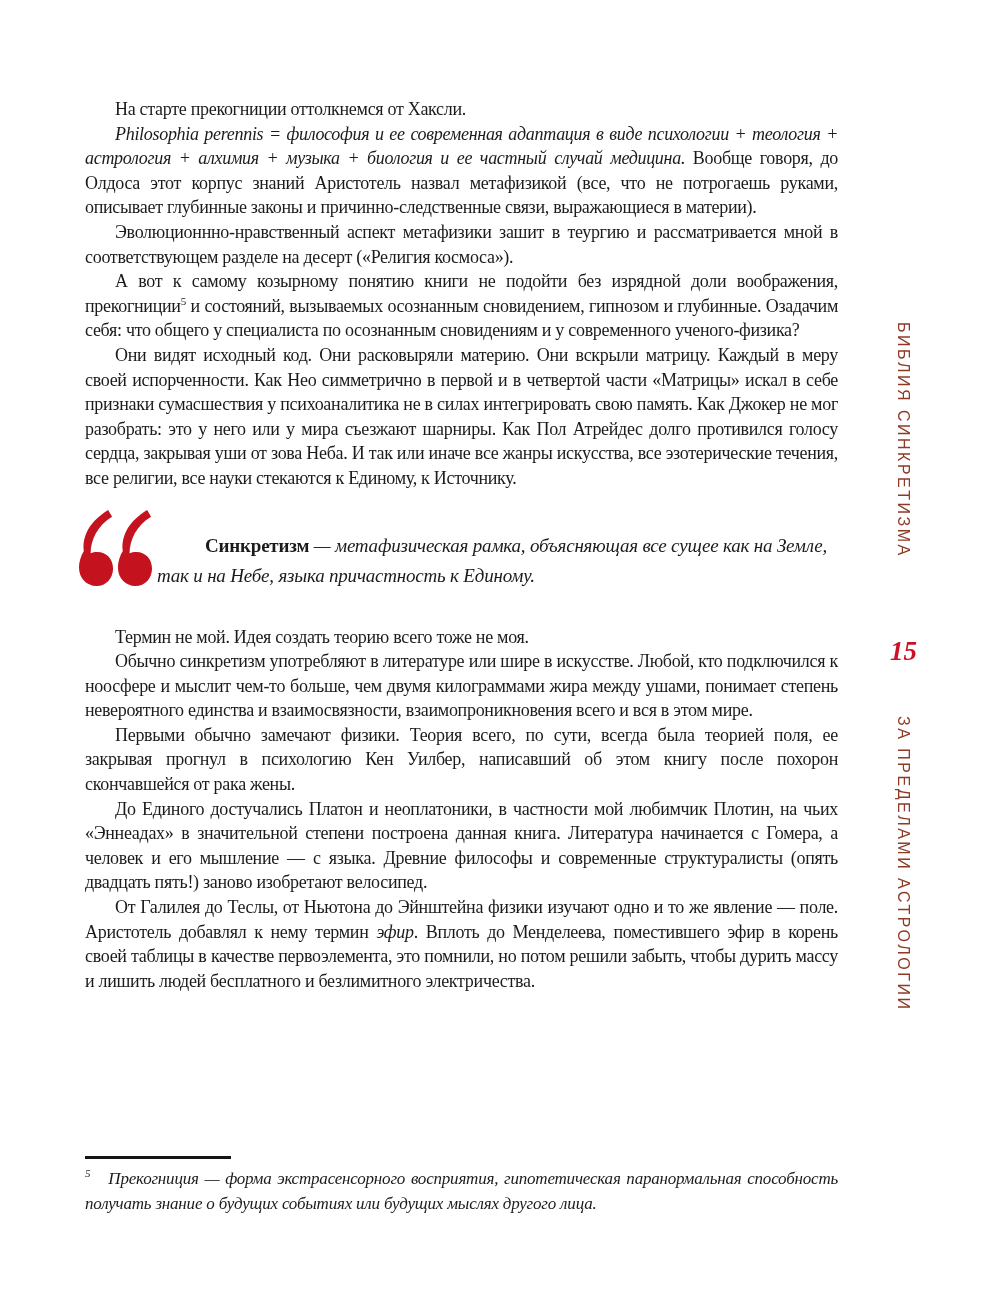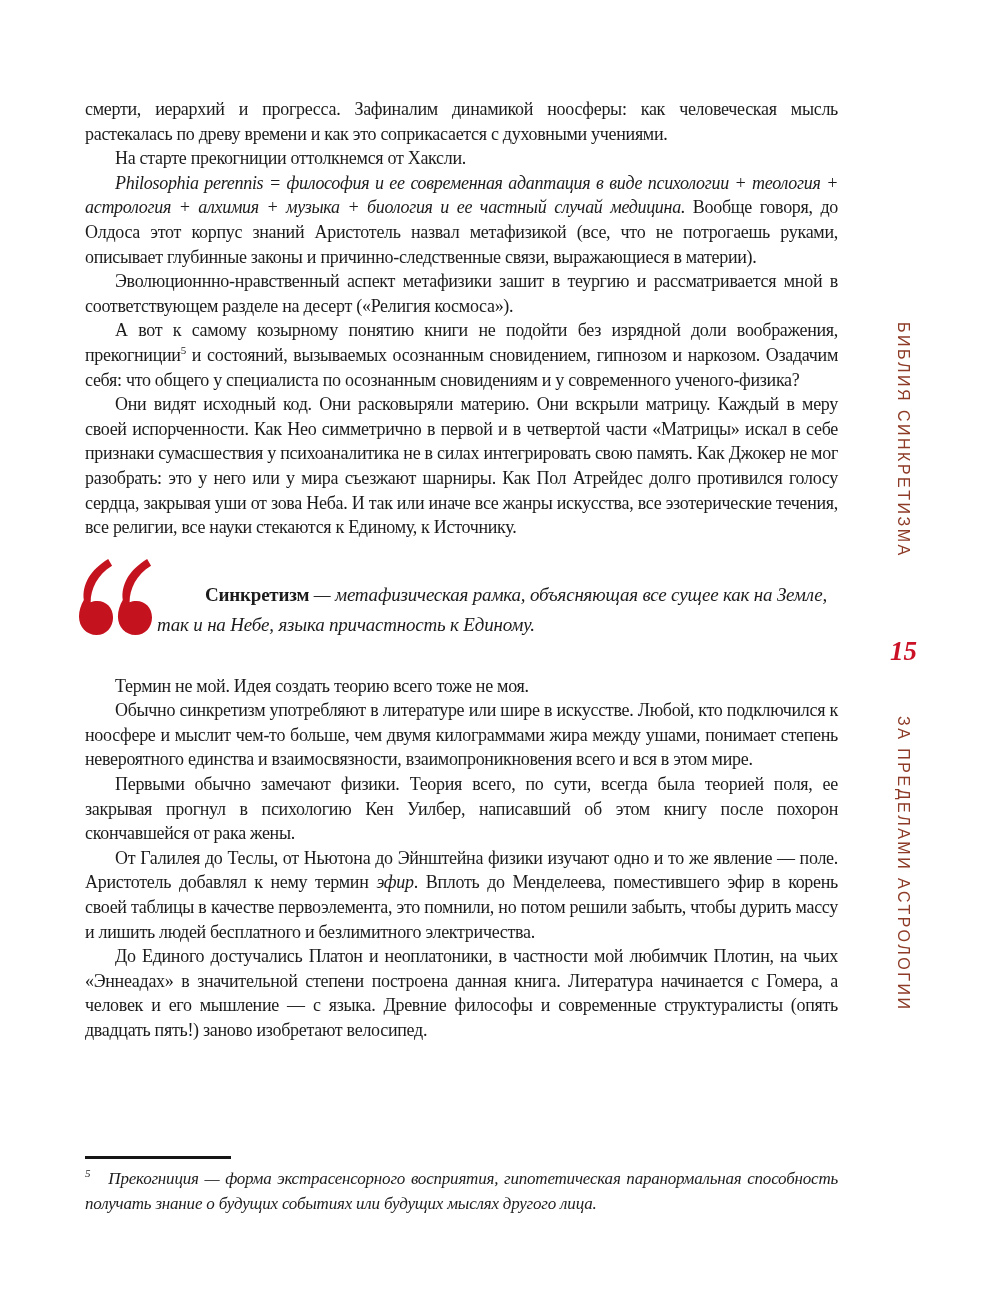--- a/index.html
+++ b/index.html
@@ -96,51 +96,50 @@
     color:#cb1126;
   }
 </style>
 </head>
 <body>
 
 <div class="page">
 
   <div class="body-col">
 
-    <p class="noindent">смерти, иерархий и прогресса. Зафиналим динамикой ноосферы: как человеческая мысль растекалась по древу времени и как это соприкасается с духовными учениями.</p>
 
     <p>На старте прекогниции оттолкнемся от Хаксли.</p>
 
     <p><span class="italic">Philosophia perennis = философия и ее современная адаптация в виде психологии + теология + астрология + алхимия + музыка + биология и ее частный случай медицина.</span><span> Вообще говоря, до Олдоса этот корпус знаний Аристотель назвал метафизикой (все, что не потрогаешь руками, описывает глубинные законы и причинно-следственные связи, выражающиеся в материи).</span></p>
 
     <p>Эволюционнно-нравственный аспект метафизики зашит в теургию и рассматривается мной в соответствующем разделе на десерт («Религия космоса»).</p>
 
-    <p><span>А вот к самому козырному понятию книги не подойти без изрядной доли воображения, прекогниции</span><sup class="fn-ref">5</sup><span> и состояний, вызываемых осознанным сновидением, гипнозом и наркозом. Озадачим себя: что общего у специалиста по осознанным сновидениям и у современного ученого-физика?</span></p>
+    <p><span>А вот к самому козырному понятию книги не подойти без изрядной доли воображения, прекогниции</span><sup class="fn-ref">5</sup><span> и состояний, вызываемых осознанным сновидением, гипнозом и глубинные. Озадачим себя: что общего у специалиста по осознанным сновидениям и у современного ученого-физика?</span></p>
 
     <p>Они видят исходный код. Они расковыряли материю. Они вскрыли матрицу. Каждый в меру своей испорченности. Как Нео симметрично в первой и в четвертой части «Матрицы» искал в себе признаки сумасшествия у психоаналитика не в силах интегрировать свою память. Как Джокер не мог разобрать: это у него или у мира съезжают шарниры. Как Пол Атрейдес долго противился голосу сердца, закрывая уши от зова Неба. И так или иначе все жанры искусства, все эзотерические течения, все религии, все науки стекаются к Единому, к Источнику.</p>
 
     <div class="quote-block">
       <svg class="quote-mark-svg" viewBox="0 0 76 80" xmlns="http://www.w3.org/2000/svg" aria-hidden="true">
         <g fill="#c5121f">
           <path d="M31,1 C13,12 4,27 6,43 C3,48 1,54 1,60 C1,71 9,79 19,79 C29,79 36,71 36,61 C36,51 29,44 20,44 C17,44 15,44.5 13,45.5 C13,32 20,17 35,8 Z"></path>
           <path d="M71,1 C53,12 44,27 46,43 C43,48 41,54 41,60 C41,71 49,79 59,79 C69,79 76,71 76,61 C76,51 69,44 60,44 C57,44 55,44.5 53,45.5 C53,32 60,17 75,8 Z"></path>
         </g>
       </svg>
       <div class="quote-text"><span class="bold">Синкретизм</span><span class="italic"> — метафизическая рамка, объясняющая все сущее как на Земле, так и на Небе, языка причастность к Единому.</span></div>
     </div>
 
     <p>Термин не мой. Идея создать теорию всего тоже не моя.</p>
 
     <p>Обычно синкретизм употребляют в литературе или шире в искусстве. Любой, кто подключился к ноосфере и мыслит чем-то больше, чем двумя килограммами жира между ушами, понимает степень невероятного единства и взаимосвязности, взаимопроникновения всего и вся в этом мире.</p>
 
     <p>Первыми обычно замечают физики. Теория всего, по сути, всегда была теорией поля, ее закрывая прогнул в психологию Кен Уилбер, написавший об этом книгу после похорон скончавшейся от рака жены.</p>
 
+    <p>До Единого достучались Платон и неоплатоники, в частности мой любимчик Плотин, на чьих «Эннеадах» в значительной степени построена данная книга. Литература начинается с Гомера, а человек и его мышление — с языка. Древние философы и современные структуралисты (опять двадцать пять!) заново изобретают велосипед.</p>
+
     <p><span>От Галилея до Теслы, от Ньютона до Эйнштейна физики изучают одно и то же явление — поле. Аристотель добавлял к нему термин </span><span class="italic">эфир</span><span>. Вплоть до Менделеева, поместившего эфир в корень своей таблицы в качестве первоэлемента, это помнили, но потом решили забыть, чтобы дурить массу и лишить людей бесплатного и безлимитного электричества.</span></p>
-
-    <p>До Единого достучались Платон и неоплатоники, в частности мой любимчик Плотин, на чьих «Эннеадах» в значительной степени построена данная книга. Литература начинается с Гомера, а человек и его мышление — с языка. Древние философы и современные структуралисты (опять двадцать пять!) заново изобретают велосипед.</p>
 
   </div>
 
   <div class="footnote">
     <div class="footnote-rule"></div>
     <p class="footnote-text"><sup class="fn-marker">5</sup><span>Прекогниция — форма экстрасенсорного восприятия, гипотетическая паранормальная способность получать знание о будущих событиях или будущих мыслях другого лица.</span></p>
   </div>
 
   <div class="vertical-label book-title-label">БИБЛИЯ СИНКРЕТИЗМА</div>
 

